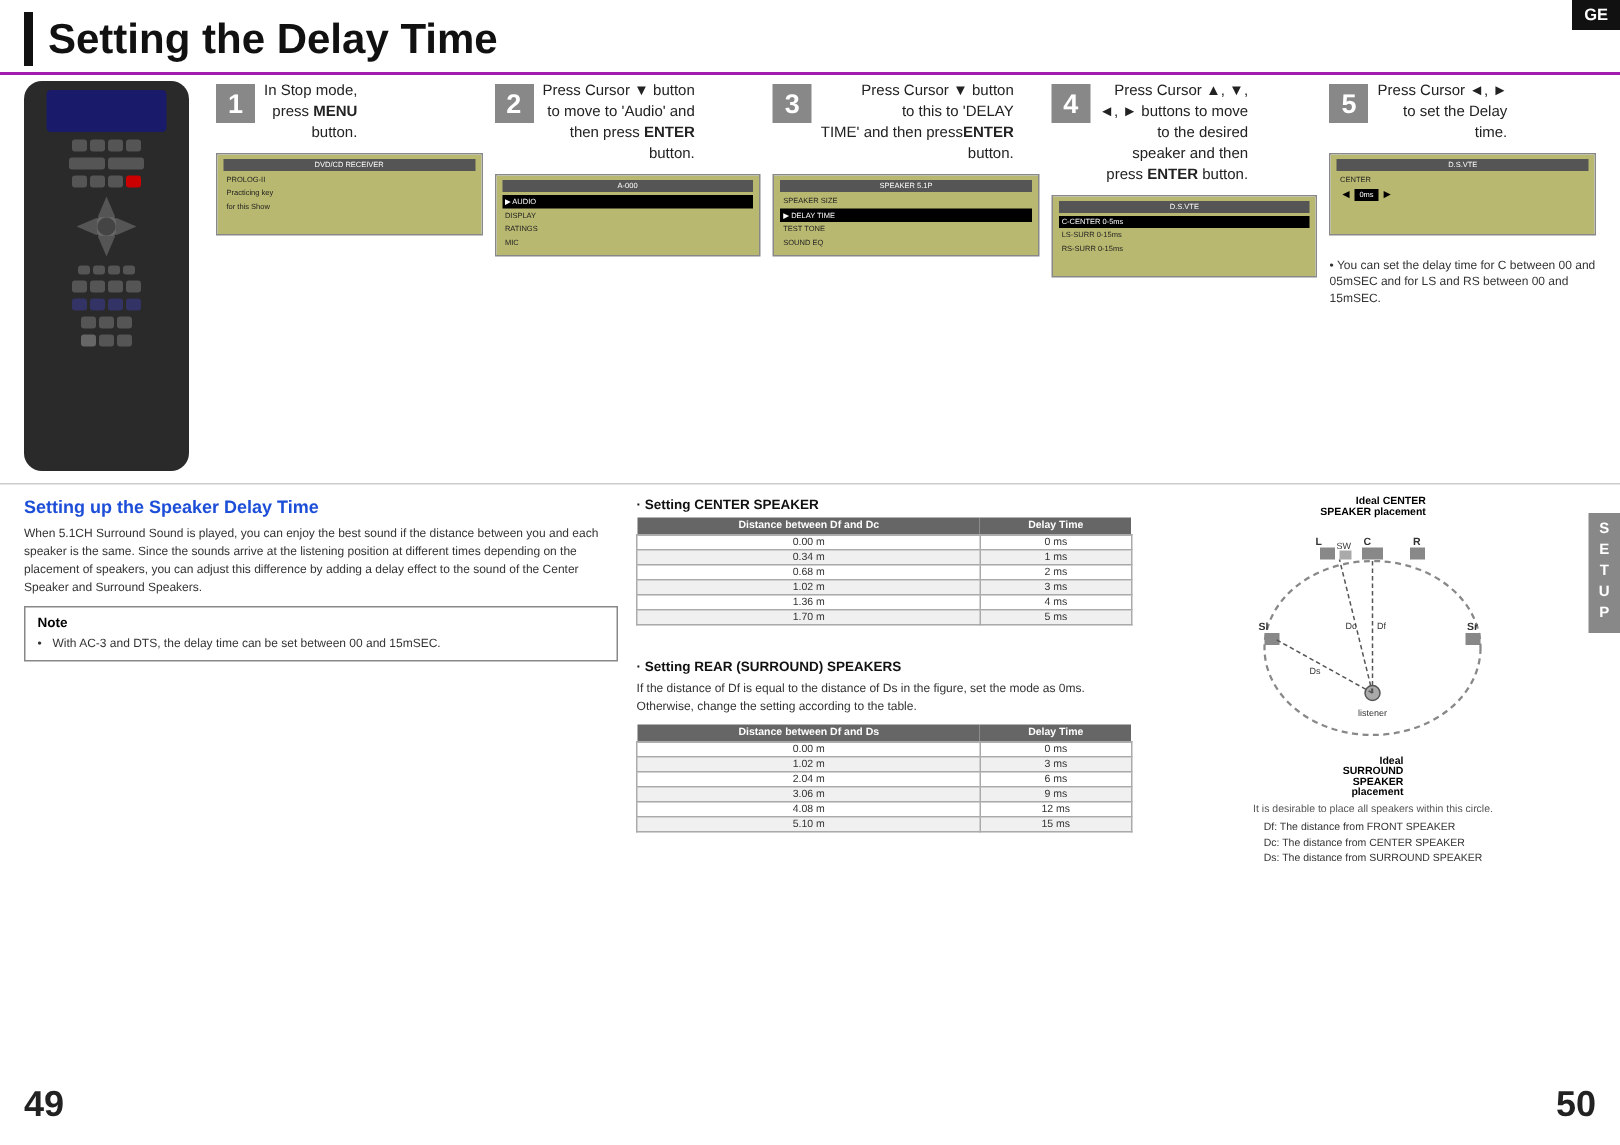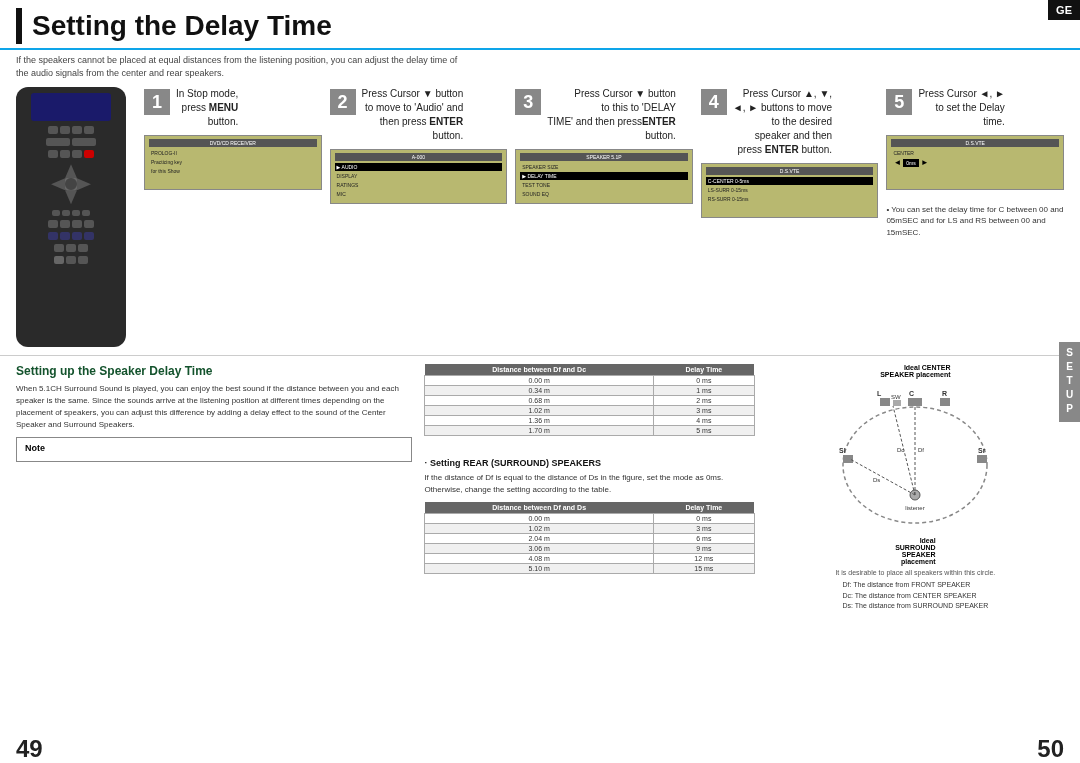--- a/index.html
+++ b/index.html
@@ -10,21 +10,21 @@
       height: 763px;
       overflow: hidden;
       position: relative;
     }
 
     
     .top-bar {
       display: flex;
       align-items: center;
       padding: 8px 16px 4px 16px;
-      border-bottom: 2px solid #0ea5e9;
+      border-bottom: 2px solid #a21caf;
       position: relative;
     }
     .page-title {
       font-size: 28px;
       font-weight: bold;
       color: #111;
     }
     .title-bar-left {
       width: 6px;
       height: 36px;
@@ -255,21 +255,21 @@
     .bottom-right {
       flex: 0.9;
       display: flex;
       flex-direction: column;
       align-items: center;
     }
 
     .section-title {
       font-size: 12px;
       font-weight: bold;
-      color: #14532d;
+      color: #1d4ed8;
       margin-bottom: 5px;
     }
 
     .body-text {
       font-size: 8px;
       color: #333;
       line-height: 1.5;
       margin-bottom: 6px;
     }
 
@@ -333,21 +333,21 @@
       font-size: 7px;
       color: #333;
     }
 
     .delay-table tr:nth-child(even) td {
       background: #f0f0f0;
     }
 
     .page-numbers {
       position: absolute;
-      bottom: 0;
+      bottom: 12px;
       left: 0;
       right: 0;
       display: flex;
       justify-content: space-between;
       padding: 0 16px;
     }
 
     .page-number {
       font-size: 24px;
       font-weight: bold;
@@ -390,24 +390,20 @@
 <body>
 
 <div style="position:relative; width:1080px; height:763px; background:#fff; overflow:hidden;">
 
   <div class="top-bar">
     <div class="title-bar-left"></div>
     <h1 class="page-title">Setting the Delay Time</h1>
     <div class="ge-badge">GE</div>
   </div>
 
-  <div class="subtitle-text">
-    <span>If the speakers cannot be placed at equal distances from the listening position, you can adjust the delay time of</span><br>
-    <span>the audio signals from the center and rear speakers.</span>
-  </div>
 
   <div class="main-content">
 
     <div class="remote-area">
       <div class="remote-img">
         <div class="remote-screen"></div>
         <div class="remote-buttons-row">
           <div class="remote-btn"></div>
           <div class="remote-btn"></div>
           <div class="remote-btn"></div>
@@ -574,25 +570,27 @@
   </div>
 
   <div class="bottom-section">
 
     <div class="bottom-left">
       <div class="section-title">Setting up the Speaker Delay Time</div>
       <div class="body-text">When 5.1CH Surround Sound is played, you can enjoy the best sound if the distance between you and each speaker is the same. Since the sounds arrive at the listening position at different times depending on the placement of speakers, you can adjust this difference by adding a delay effect to the sound of the Center Speaker and Surround Speakers.</div>
       <div class="note-box">
         <div class="note-title">Note</div>
         <ul class="note-list">
+          <li>With AC-3 and DTS, the delay time can be set between 00 and 15mSEC.</li>
         </ul>
       </div>
     </div>
 
     <div class="bottom-center">
+      <div class="center-speaker-title">· Setting CENTER SPEAKER</div>
       <table class="delay-table">
         <thead>
           <tr>
             <th>Distance between Df and Dc</th>
             <th>Delay Time</th>
           </tr>
         </thead>
         <tbody id="center-table-body">
             <tr>
               <td>0.00 m</td>

